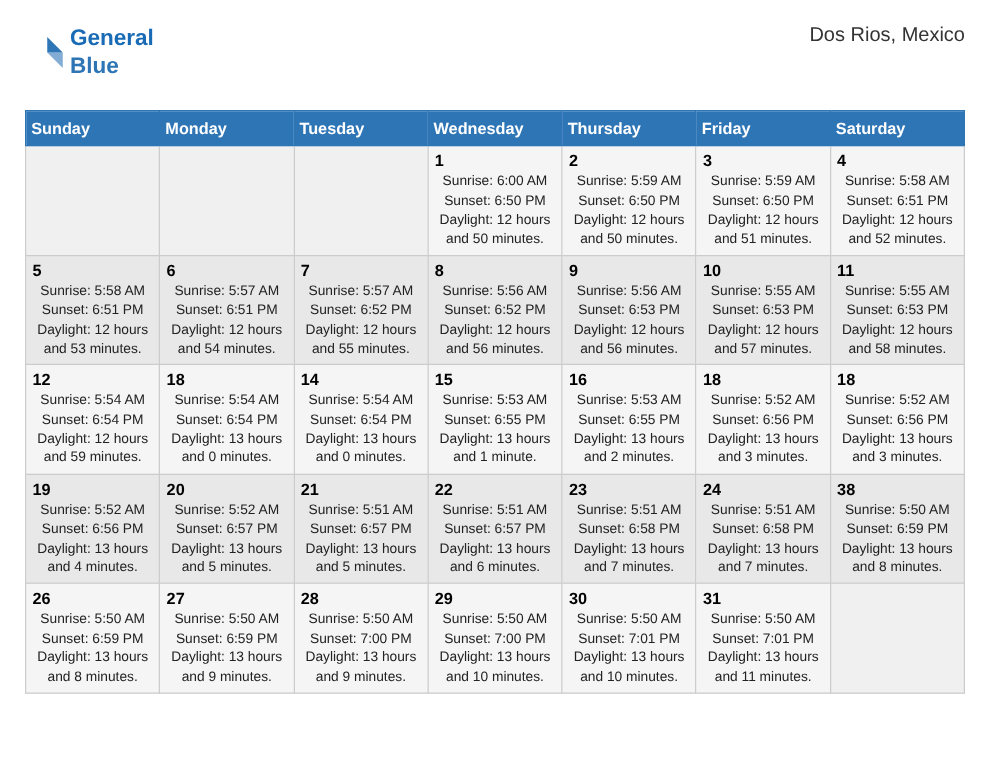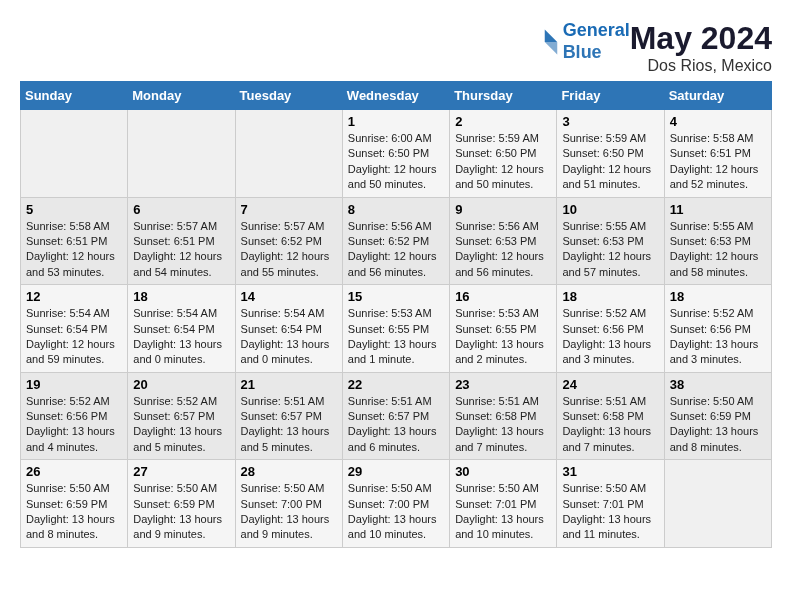--- a/index.html
+++ b/index.html
@@ -5,23 +5,23 @@
     * { box-sizing: border-box; margin: 0; padding: 0; }
     body {
       font-family: Arial, sans-serif;
       background: #fff;
       width: 792px;
       min-height: 612px;
       padding: 20px;
     }
     .header {
       display: flex;
-      justify-content: flex-end;
+      justify-content: space-between;
       align-items: flex-start;
-      margin-bottom: 6px;
+      margin-bottom: 25px;
     }
     .logo {
       display: flex;
       align-items: center;
       gap: 4px;
     }
     .logo-text {
       font-size: 18px;
       font-weight: bold;
       color: #1a1a2e;
@@ -80,41 +80,41 @@
     }
     .day-number {
       font-weight: bold;
       font-size: 13px;
       display: block;
       margin-bottom: 2px;
     }
     .day-info {
       color: #222;
       line-height: 1.4;
+      text-align: center;
     }
     .empty-cell {
       background: #f0f0f0 !important;
     }
   </style>
 </head>
 <body>
 
 <div class="header">
   <div class="logo">
     <svg class="logo-icon" viewBox="0 0 36 36">
       <polygon points="20,4 34,18 20,18" fill="#2e75b6"></polygon>
       <polygon points="20,18 34,18 34,32" fill="#2e75b6" opacity="0.6"></polygon>
     </svg>
     <div class="logo-text">
       <div><span>General</span></div>
       <div style="color:#2e75b6;">Blue</div>
     </div>
   </div>
   <div class="title-area">
-    <div class="month-title">May 2024</div>
     <div class="location">Dos Rios, Mexico</div>
   </div>
 </div>
 
 <table>
   <thead>
     <tr>
     <th>Sunday</th>
         <th>Monday</th>
         <th>Tuesday</th>

